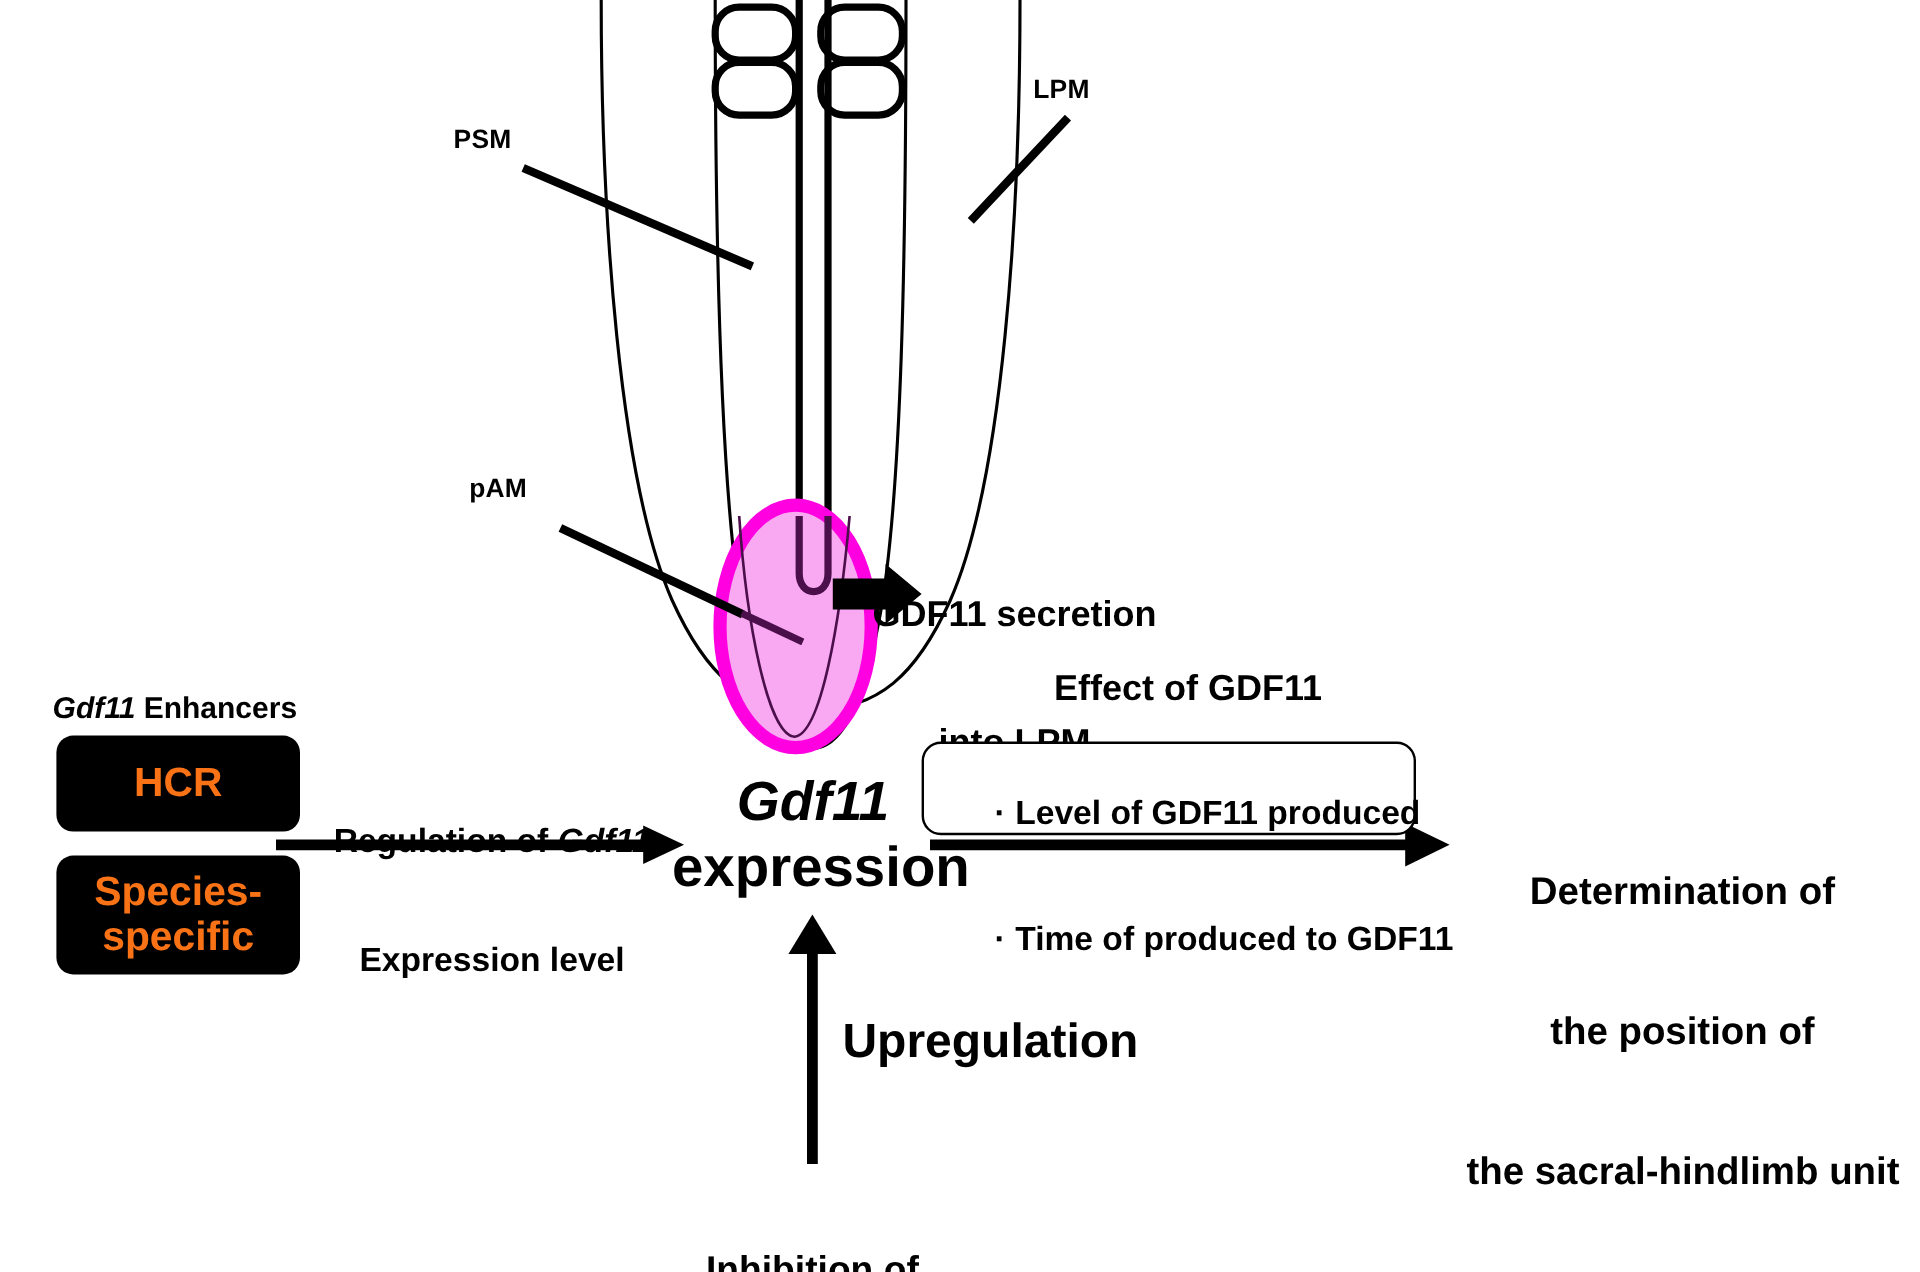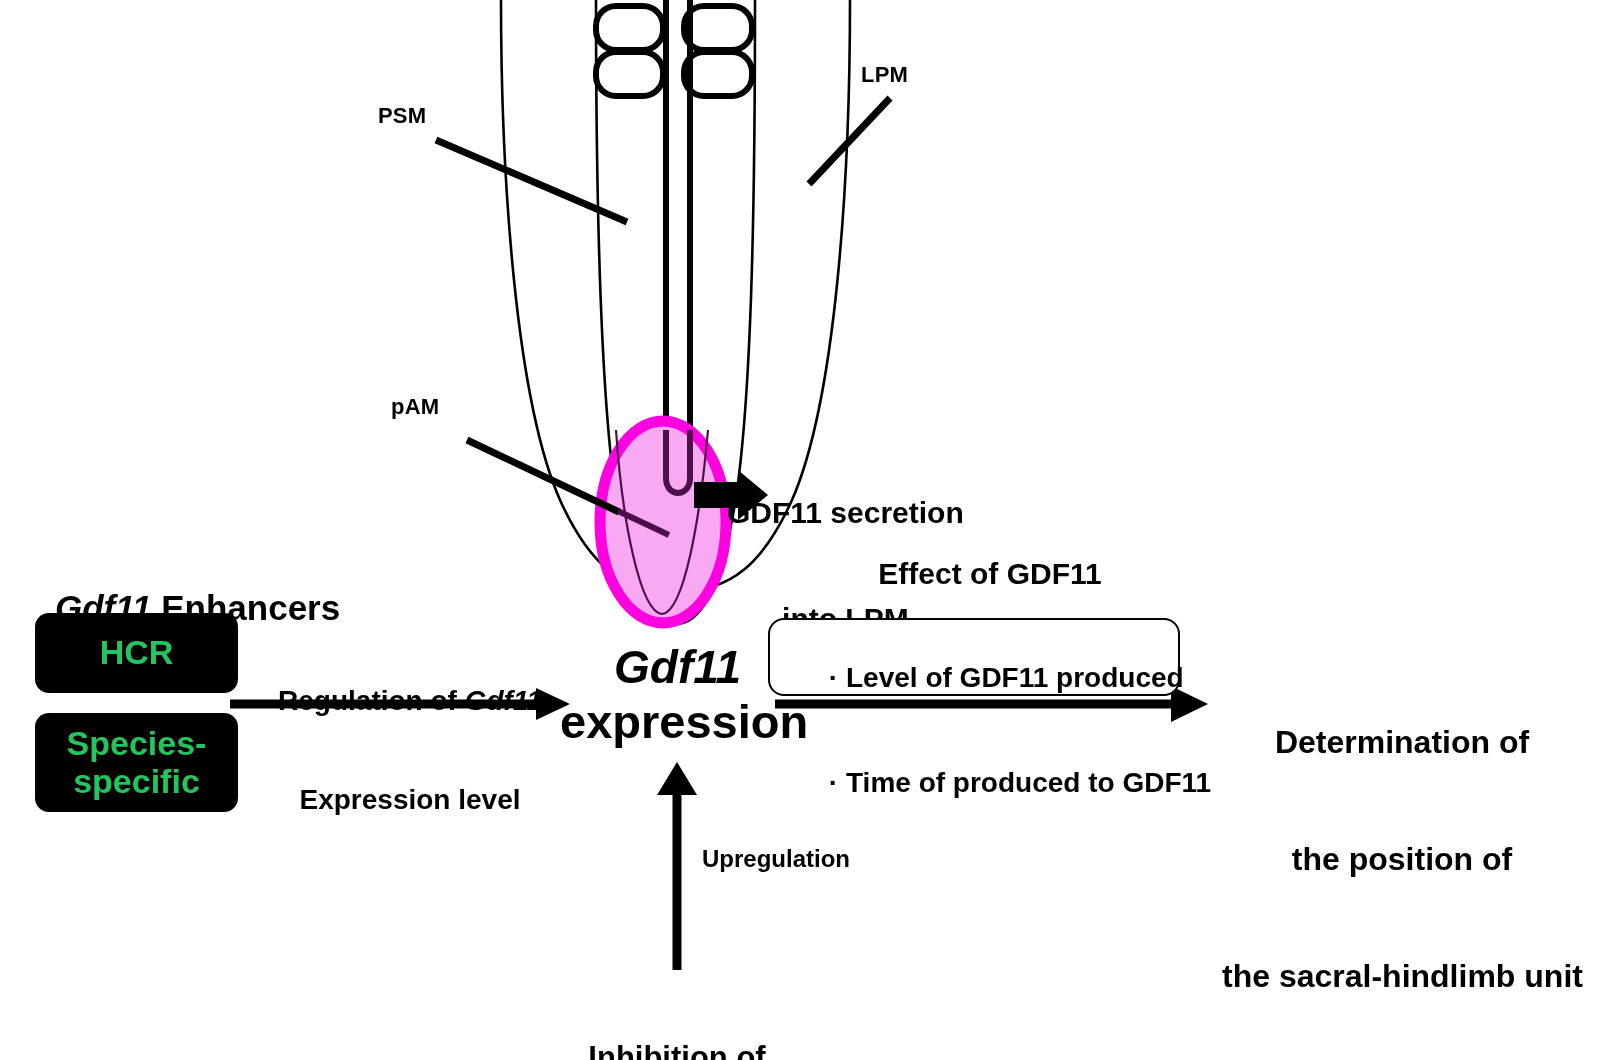--- a/index.html
+++ b/index.html
@@ -27,35 +27,36 @@
   .lbl {
     position: absolute;
     font-family: "Liberation Sans", sans-serif;
     font-weight: bold;
     color: #000000;
     white-space: pre;
     line-height: 1.18;
   }
   .anat-lbl { font-size: 22px; letter-spacing: 0.2px; }
   .secretion-lbl { font-size: 30px; text-align: left; }
-  .enh-title { font-size: 35px; }
+  .enh-title { font-size: 25px; }
   .enh-title i { font-style: italic; }
   .enh-box {
     position: absolute;
     background: #000000;
-    color: #22c55e;
+    color: #f97316;
     border-radius: 14px;
     display: flex;
     align-items: center;
     justify-content: center;
     font-family: "Liberation Sans", sans-serif;
     font-weight: bold;
     font-size: 34px;
     text-align: center;
     line-height: 1.1;
+    margin-left: 12px;
   }
   .flow-lbl { font-size: 28px; text-align: center; }
   .flow-lbl i { font-style: italic; }
   .center-gene {
     font-size: 46px;
     font-style: italic;
     text-align: center;
   }
   .center-expr {
     font-size: 47px;
@@ -73,21 +74,21 @@
   .effect-item {
     font-family: "Liberation Sans", sans-serif;
     font-weight: bold;
     font-size: 28px;
     color: #000;
     white-space: pre;
     line-height: 1.25;
   }
   .effect-item .bull { margin-right: 8px; }
   .determination { font-size: 32px; text-align: center; line-height: 1.22; }
-  .upreg { font-size: 24px; }
+  .upreg { font-size: 40px; }
   .inhib { font-size: 31px; text-align: center; line-height: 1.22; }
 </style>
 </head>
 <body>
 
 <div id="page">
 
   <svg id="diagram-svg" viewBox="0 0 1600 1060">
 
     <g>

